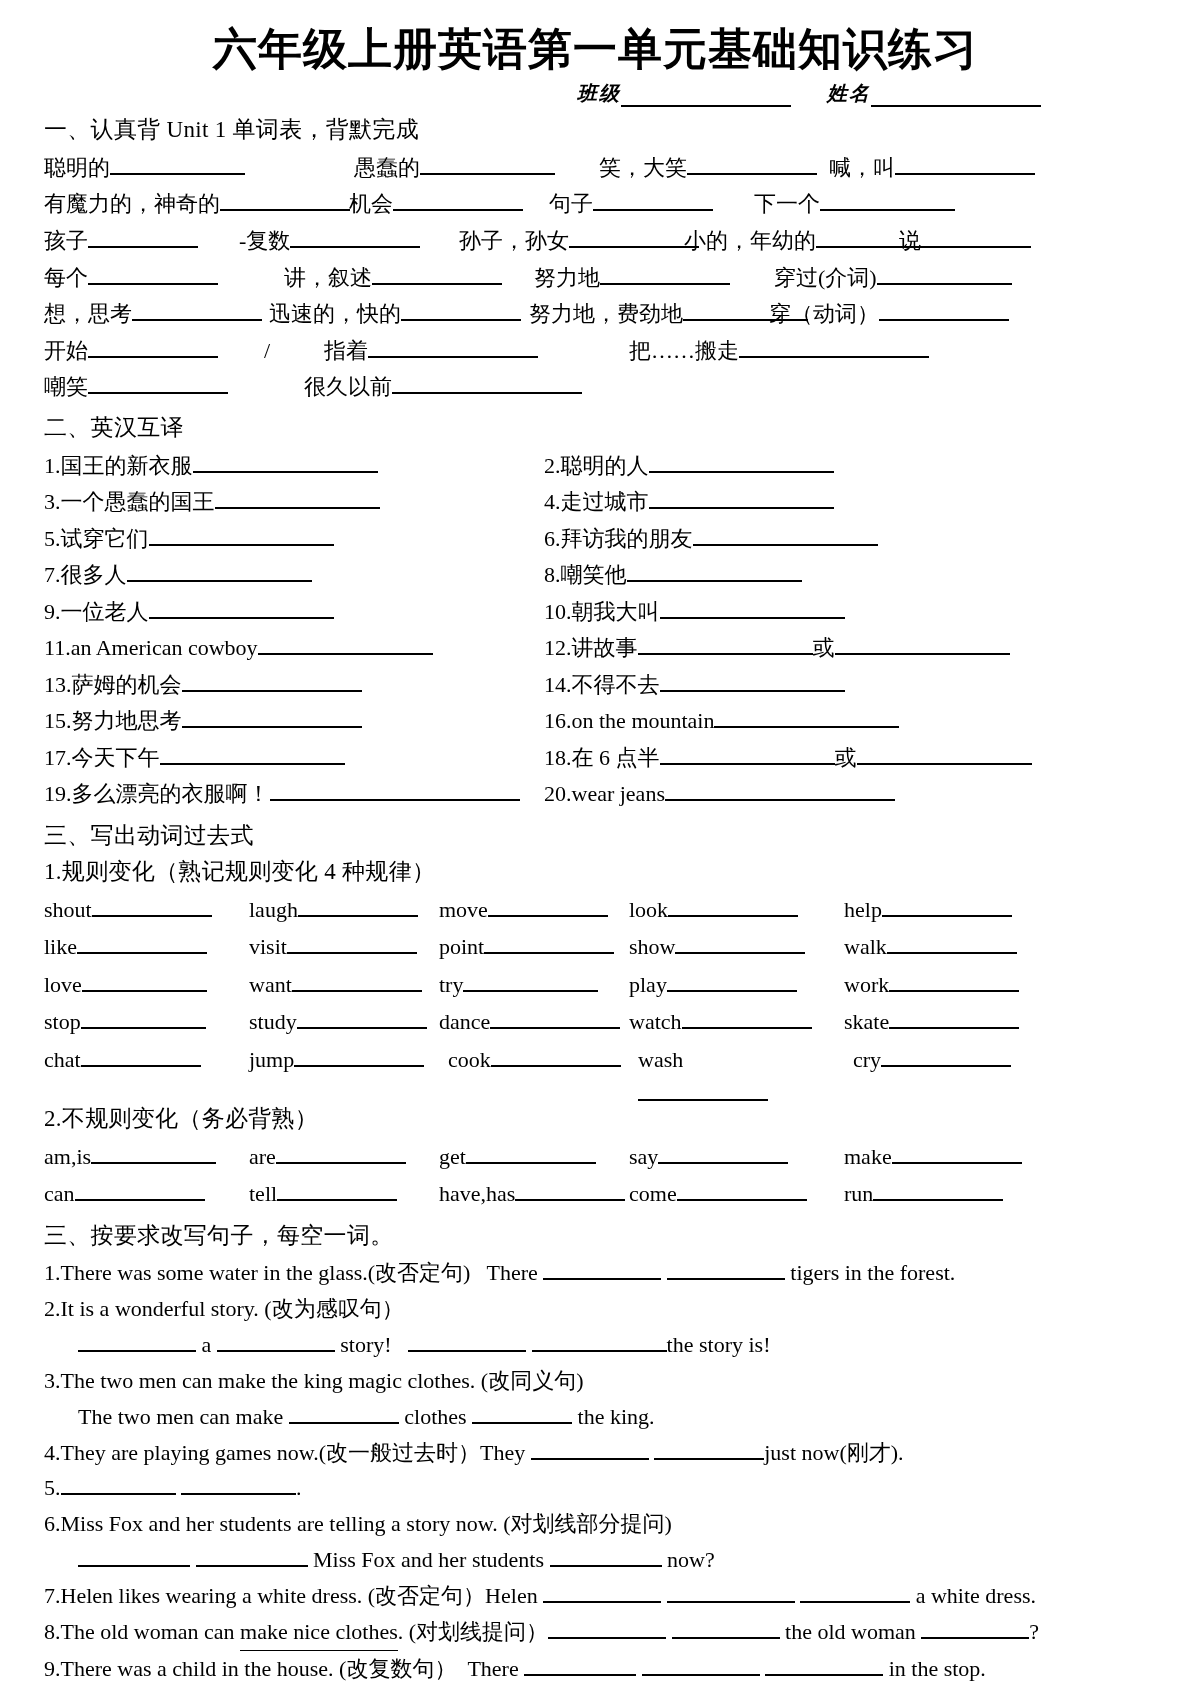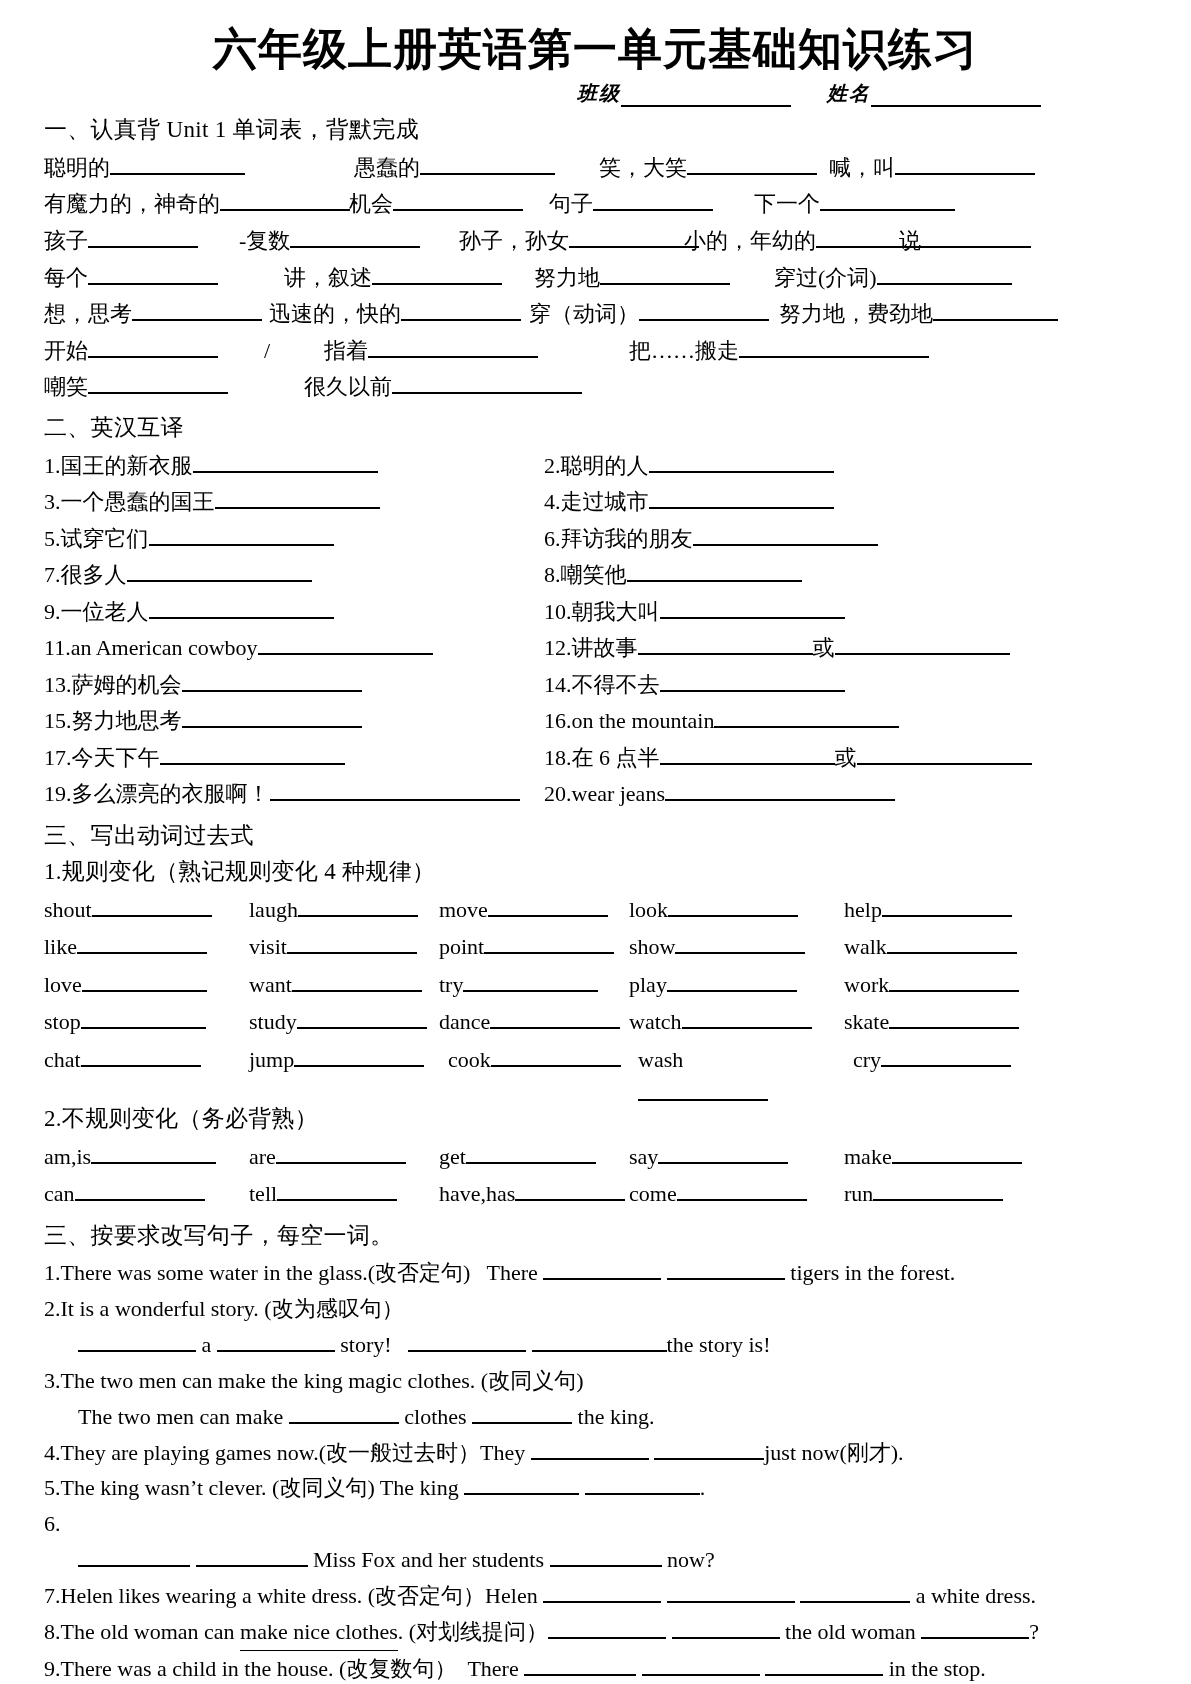--- a/index.html
+++ b/index.html
@@ -200,27 +200,27 @@
         </div>
         <div class="vocab-row">
           <div class="vocab-cell" style="width: 225px;">
             <span class="t">想，思考</span>
             <span class="blank" style="width: 130px;"></span>
           </div>
           <div class="vocab-cell" style="width: 260px;">
             <span class="t">迅速的，快的</span>
             <span class="blank" style="width: 120px;"></span>
           </div>
-          <div class="vocab-cell" style="width: 250px;">
-            <span class="t">穿（动词）</span>
-            <span class="blank" style="width: 130px;"></span>
-          </div>
           <div class="vocab-cell" style="width: 240px;">
             <span class="t">努力地，费劲地</span>
             <span class="blank" style="width: 125px;"></span>
+          </div>
+          <div class="vocab-cell" style="width: 250px;">
+            <span class="t">穿（动词）</span>
+            <span class="blank" style="width: 130px;"></span>
           </div>
         </div>
         <div class="vocab-row">
           <div class="vocab-cell" style="width: 220px;">
             <span class="t">开始</span>
             <span class="blank" style="width: 130px;"></span>
           </div>
           <div class="vocab-cell" style="width: 60px;">
             <span class="t">/</span>
           </div>
@@ -553,28 +553,28 @@
         <div class="rw">
           <span class="t">4.</span>
           <span class="t" style="white-space: pre;">They are playing games now.(改一般过去时）They </span>
           <span class="blank" style="width: 118px;"></span>
           <span class="t" style="white-space: pre;"> </span>
           <span class="blank" style="width: 110px;"></span>
           <span class="t" style="white-space: pre;">just now(刚才).</span>
         </div>
         <div class="rw">
           <span class="t">5.</span>
-          <span class="t" style="white-space: pre;">The king wasn’t clever. (改同义句) The king </span>
           <span class="blank" style="width: 115px;"></span>
           <span class="t" style="white-space: pre;"> </span>
           <span class="blank" style="width: 115px;"></span>
           <span class="t" style="white-space: pre;">.</span>
         </div>
         <div class="rw">
           <span class="t">6.</span>
+          <span class="t" style="white-space: pre;">Miss Fox and her students are telling a story now. (对划线部分提问)</span>
         </div>
         <div class="rw indent">
           <span class="blank" style="width: 112px;"></span>
           <span class="t" style="white-space: pre;"> </span>
           <span class="blank" style="width: 112px;"></span>
           <span class="t" style="white-space: pre;"> Miss Fox and her students </span>
           <span class="blank" style="width: 112px;"></span>
           <span class="t" style="white-space: pre;"> now?</span>
         </div>
         <div class="rw">

